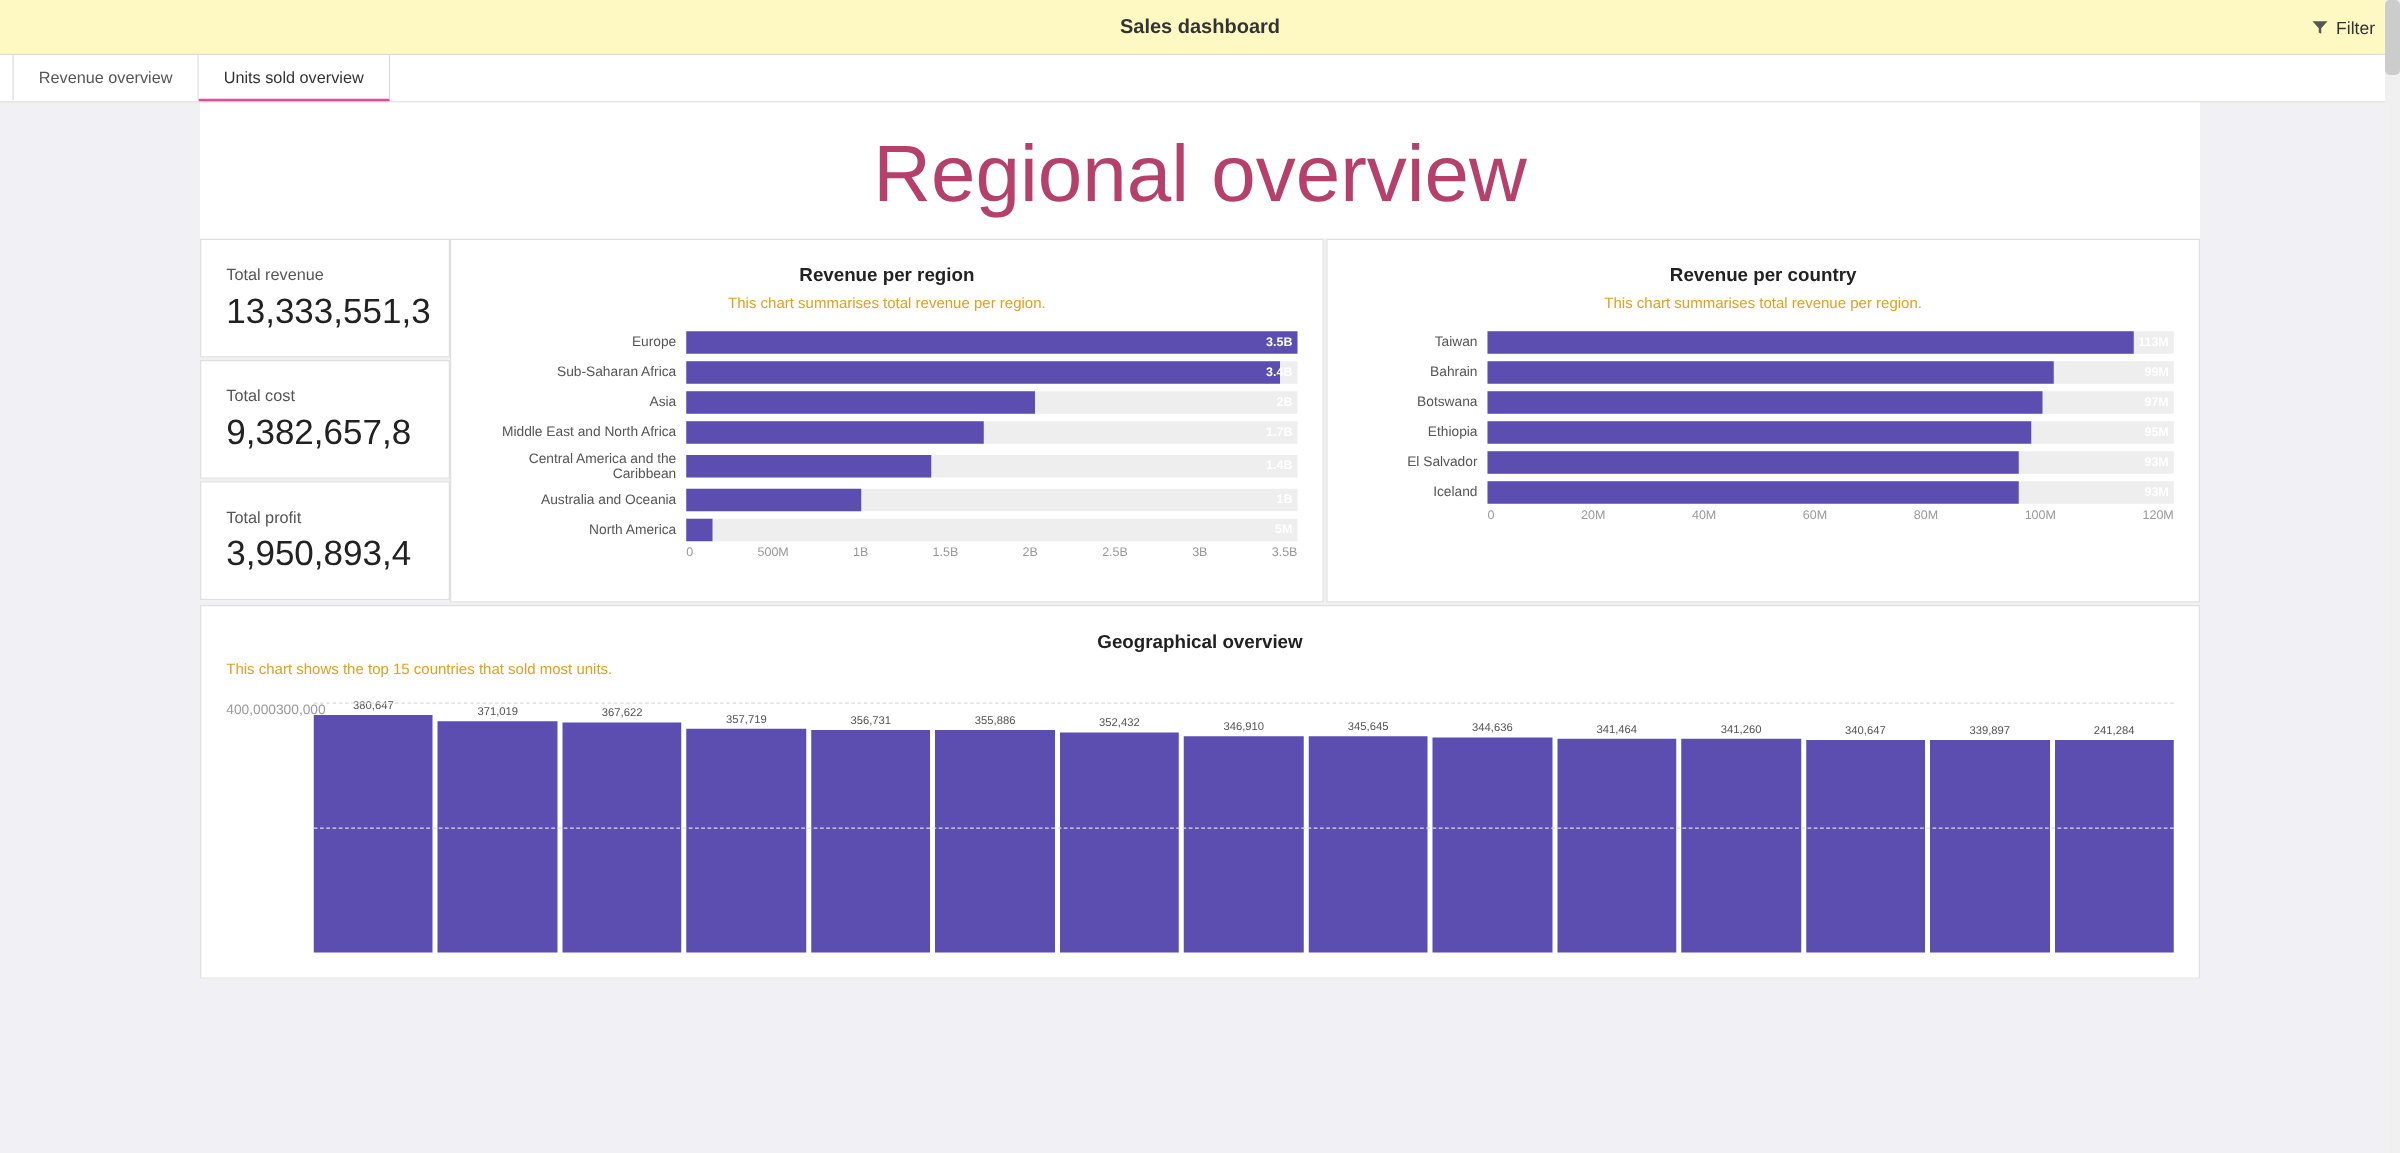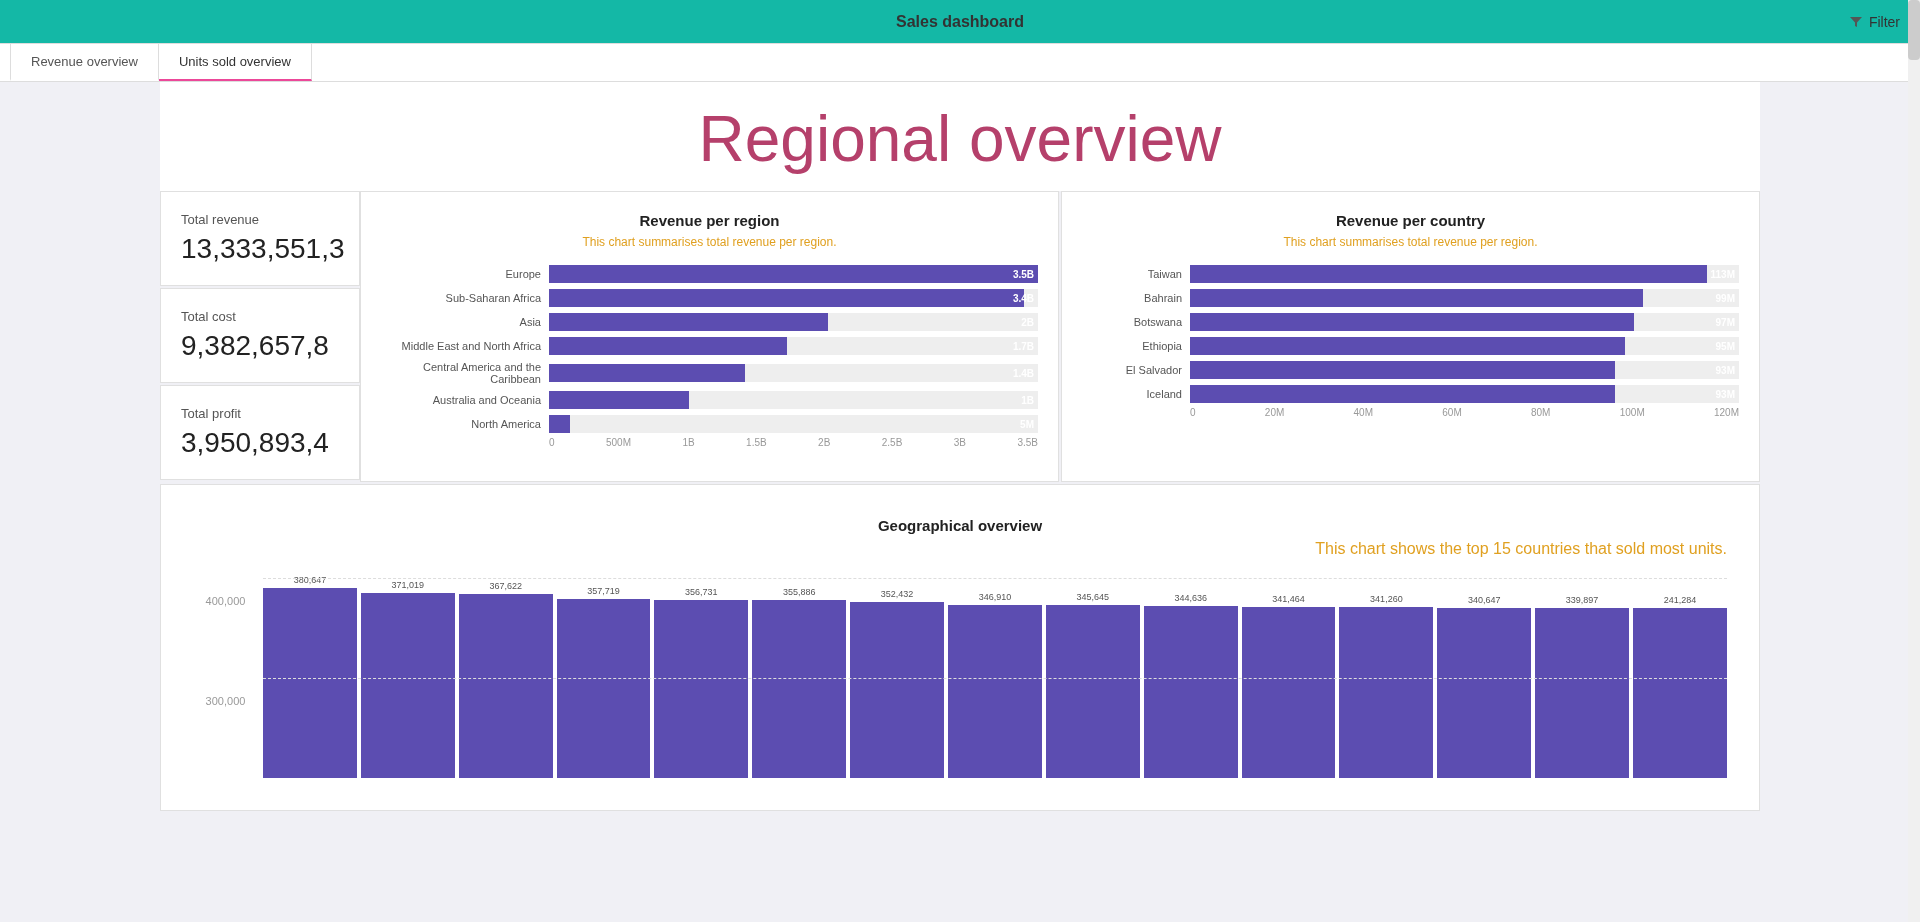--- a/index.html
+++ b/index.html
@@ -1,19 +1,19 @@
 <!DOCTYPE html>
 <html><head>
   <meta charset="utf-8">
   <style>
     * { box-sizing: border-box; margin: 0; padding: 0; }
     body { font-family: 'Segoe UI', Arial, sans-serif; background: #f0f0f5; color: #333; }
 
     .top-bar {
-      background: #14b8a6;
+      background: #fef9c3;
       border-bottom: 1px solid #ddd;
       display: flex;
       align-items: center;
       justify-content: center;
       position: relative;
       padding: 20px 20px;
       height: 44px;
     }
     .top-bar-title {
       font-size: 16px;
@@ -184,51 +184,51 @@
       color: #999;
       margin-top: 4px;
       padding-left: 108px;
     }
 
     
     .geo-section {
       background: #fff;
       border: 1px solid #e0e0e0;
       margin-top: 2px;
-      padding: 32px;
+      padding: 20px;
     }
     .geo-title {
       font-size: 15px;
       font-weight: 700;
       text-align: center;
       margin-bottom: 6px;
       color: #222;
     }
     .geo-subtitle {
-      font-size: 16px;
+      font-size: 12px;
       color: #e0a020;
-      text-align: right;
+      text-align: left;
       margin-bottom: 20px;
     }
 
     .vbar-chart-area {
       position: relative;
       height: 200px;
       display: flex;
       align-items: flex-end;
       gap: 4px;
       padding-left: 70px;
     }
     .y-axis-labels {
       position: absolute;
       left: 0;
-      top: 17px;
+      top: 0;
       height: 100%;
       display: flex;
-      flex-direction: column;
+      flex-direction: row;
       justify-content: space-between;
       font-size: 11px;
       color: #999;
       width: 65px;
       text-align: center;
     }
     .vbar-col {
       display: flex;
       flex-direction: column;
       align-items: center;

